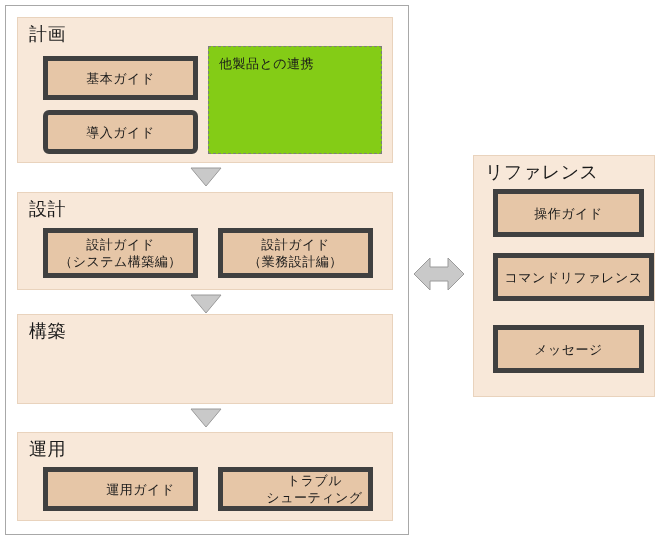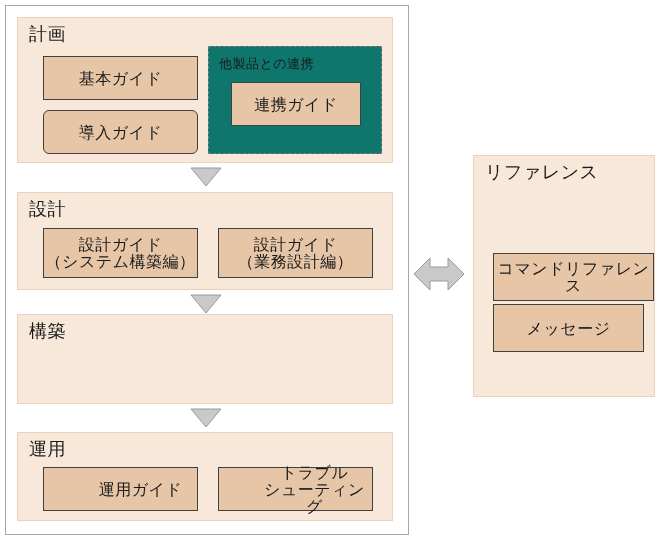--- a/index.html
+++ b/index.html
@@ -50,37 +50,37 @@
     line-height: 16px;
     letter-spacing: 0.5px;
     color: #1a1a1a;
     white-space: nowrap;
   }
 
   
   .card {
     position: absolute;
     background: #e6c6a7;
-    border: 1px solid #404040;
+    border: 5px solid #404040;
     box-sizing: border-box;
     display: flex;
     align-items: center;
     justify-content: center;
     text-align: center;
-    font-size: 16px;
+    font-size: 13px;
     line-height: 17px;
     letter-spacing: 0.5px;
     color: #1a1a1a;
     white-space: pre-line;
   }
 
   
   .dashed-group {
     position: absolute;
-    background: #0f766e;
+    background: #84cc16;
     border: 1px dashed #7d7d7d;
     box-sizing: border-box;
   }
   .dashed-title {
     position: absolute;
     left: 10px;
     top: 9px;
     font-size: 13px;
     line-height: 16px;
     letter-spacing: 0.5px;
@@ -121,21 +121,20 @@
 
   <div class="phase" style="left:17px; top:17px; width:376px; height:146px;">
     <div class="phase-title">計画</div>
 
     <div class="card" style="left:25px; top:38px; width:155px; height:44px;">基本ガイド</div>
 
     <div class="card" style="left:25px; top:92px; width:155px; height:44px;border-radius:6px;">導入ガイド</div>
 
     <div class="dashed-group" style="left:190px; top:28px; width:174px; height:108px;">
       <div class="dashed-title">他製品との連携</div>
-      <div class="card" style="left:22px; top:35px; width:130px; height:44px;">連携ガイド</div>
     </div>
   </div>
 
   <div class="arrow-down" style="left:190px; top:167px;">
     <svg width="32" height="20" viewBox="0 0 32 20">
       <polygon points="1,1 31,1 16,19" fill="#c9c9c9" stroke="#9a9a9a" stroke-width="1"></polygon>
     </svg>
   </div>
 
   <div class="phase" style="left:17px; top:192px; width:376px; height:98px;">
@@ -176,19 +175,20 @@
 
   <div class="arrow-lr" style="left:413px; top:253px;">
     <svg width="52" height="42" viewBox="0 0 52 42">
       <polygon points="1,21 17,5 17,14 35,14 35,5 51,21 35,37 35,28 17,28 17,37" fill="#c9c9c9" stroke="#9a9a9a" stroke-width="1" stroke-linejoin="round"></polygon>
     </svg>
   </div>
 
   <div class="ref-panel">
     <div class="phase-title">リファレンス</div>
 
+    <div class="card" style="left:19px; top:33px; width:151px; height:48px;">操作ガイド</div>
 
     <div class="card" style="left:19px; top:97px; width:161px; height:48px;">コマンドリファレンス</div>
 
-    <div class="card" style="left:19px; top:148px; width:151px; height:48px;text-align:center;">メッセージ</div>
+    <div class="card" style="left:19px; top:169px; width:151px; height:48px;text-align:center;">メッセージ</div>
   </div>
 
 </div>
 
 </body></html>

